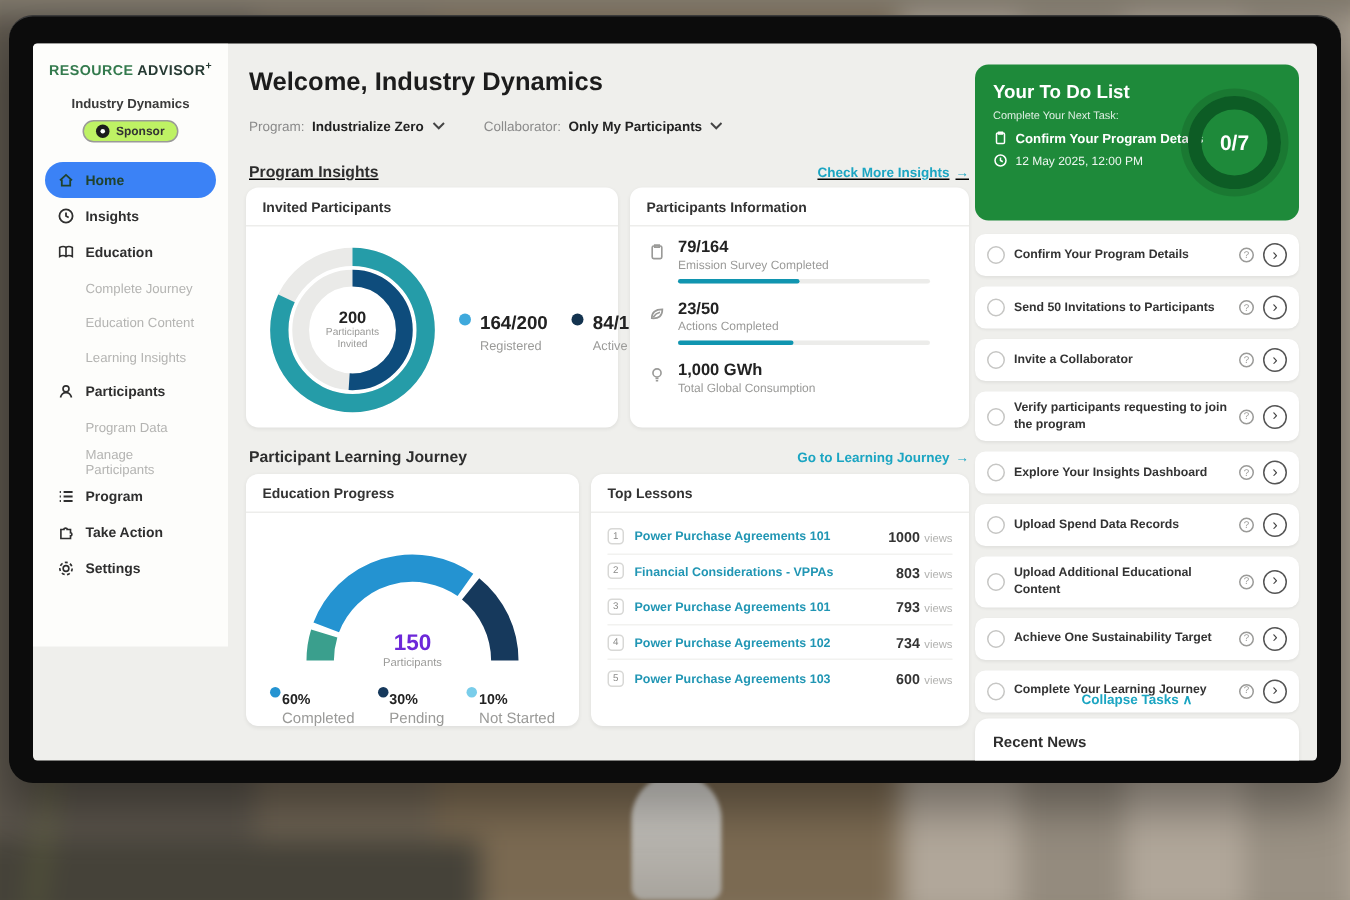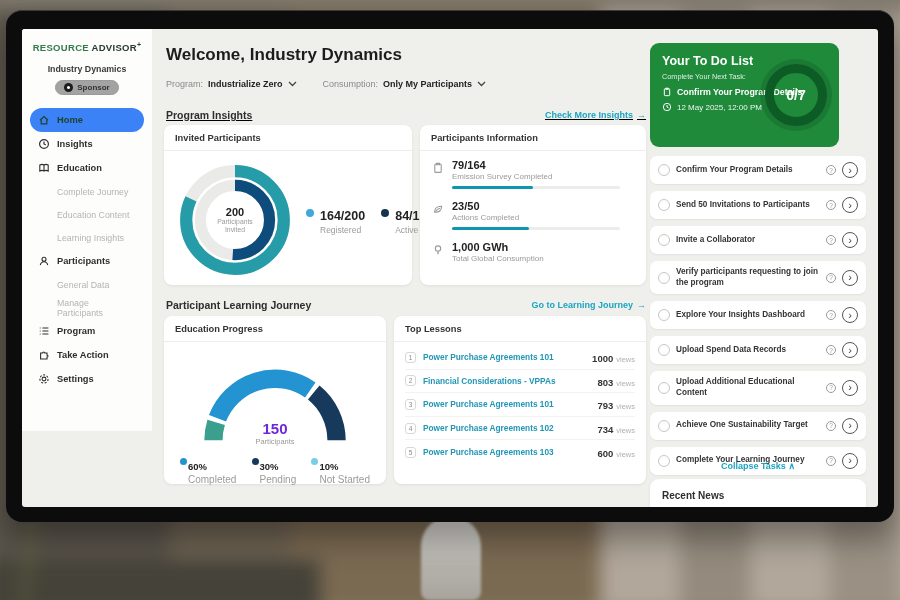--- a/index.html
+++ b/index.html
@@ -28,21 +28,21 @@
     box-shadow:0 18px 30px rgba(0,0,0,.35); }
   .screen { position:absolute; left:16px; top:18px; width:856px; height:478px;
     background:#efefec; border-radius:3px; overflow:hidden; }
 
   
   .sidebar { position:absolute; left:0; top:0; width:130px; height:402px; background:#fdfdfb; padding:12px 8px 0 8px; }
   .logo { text-align:center; font-size:9.5px; font-weight:bold; letter-spacing:.3px; }
   .logo .g { color:#337a4d; } .logo .d { color:#263a33; } .logo sup { font-size:7px; color:#263a33; }
   .prog-name { margin-top:11px; text-align:center; font-size:8.8px; font-weight:bold; color:#3a3a3a; }
   .sponsor { margin:6px auto 0 auto; width:max-content; display:flex; align-items:center; gap:4px;
-    border:1px solid #9a9a98; border-radius:10px; padding:2px 8px; font-size:8px; font-weight:bold; color:#333; background:#a3a3a3; }
+    border:1px solid #9a9a98; border-radius:10px; padding:2px 8px; font-size:8px; font-weight:bold; color:#333; background:#bef264; }
   .sponsor-dot { width:9px; height:9px; border-radius:50%; background:#1c1c1c; position:relative; }
   .sponsor-dot::after { content:""; position:absolute; left:3px; top:3px; width:3px; height:3px; border-radius:50%; background:#fff; }
   .nav { margin-top:13px; display:flex; flex-direction:column; }
   .nav-item { display:flex; align-items:center; gap:7px; height:24px; padding:0 8px;
     font-size:9.3px; font-weight:bold; color:#2f2f2f; border-radius:12px; cursor:pointer; }
   .nav-item.active { background:#3b82f6; color:#20422c; }
   .nav-item.sub { padding-left:27px; color:#b4b4b2; font-weight:normal; font-size:8.8px; height:23px; }
   .nav-item svg { flex:0 0 auto; }
 
   
@@ -94,21 +94,21 @@
   .lesson-row { display:flex; align-items:center; gap:7px; height:23.6px; border-bottom:1px solid #f2f2f0; }
   .lesson-row:last-child { border-bottom:none; }
   .rank { width:11px; height:11px; border:1px solid #d8d8d6; border-radius:3px; font-size:6.5px; color:#8a8a88;
     display:flex; align-items:center; justify-content:center; flex:0 0 auto; }
   .lesson-title { flex:1; font-size:8.3px; font-weight:bold; color:#2196b4; cursor:pointer; }
   .views { font-size:9.5px; font-weight:bold; color:#333; }
   .views-suffix { font-size:7.5px; color:#b0b0ae; margin-left:3px; }
 
   
   .right { position:absolute; left:628px; top:0; width:216px; height:478px; }
-  .todo-card { position:absolute; left:0; top:14px; width:189px; height:104px; background:#1e8a3a;
+  .todo-card { position:absolute; left:0; top:14px; width:216px; height:104px; background:#1e8a3a;
     border-radius:9px; padding:11px 12px; color:#fff; }
   .todo-title { font-size:12.5px; font-weight:bold; }
   .todo-sub { font-size:7.3px; color:rgba(255,255,255,.85); margin-top:4px; }
   .todo-task { display:flex; align-items:center; gap:5px; font-size:8.8px; font-weight:bold; margin-top:6px; }
   .todo-date { display:flex; align-items:center; gap:5px; font-size:8px; margin-top:5px; color:rgba(255,255,255,.92); }
   .todo-ring { position:absolute; right:12px; top:21px; width:62px; height:62px; border-radius:50%;
     border:9px solid #0d5c25; box-shadow:0 0 0 5px rgba(0,0,0,.12); display:flex; align-items:center; justify-content:center; }
   .todo-ring span { font-size:14px; font-weight:bold; color:#fff; }
   .tasks { position:absolute; left:0; top:127px; width:216px; display:flex; flex-direction:column; gap:7px; }
   .task { display:flex; align-items:center; gap:6px; background:#fff; border-radius:7px;
@@ -191,21 +191,21 @@
             <span>Learning Insights</span>
           </div>
           <div class="nav-item">
             <svg width="12" height="12" viewBox="0 0 12 12" fill="none" stroke="#2f2f2f" stroke-width="1.1">
                 <circle cx="6" cy="4.2" r="2"></circle>
                 <path d="M2.3 10 C2.9 7.6 4.4 6.7 6 6.7 C7.6 6.7 9.1 7.6 9.7 10"></path>
               </svg>
             <span>Participants</span>
           </div>
           <div class="nav-item sub">
-            <span>General Data</span>
+            <span>Program Data</span>
           </div>
           <div class="nav-item sub">
             <span>Manage Participants</span>
           </div>
           <div class="nav-item">
             <svg width="12" height="12" viewBox="0 0 12 12" fill="none" stroke="#2f2f2f" stroke-width="1.2">
                 <path d="M4.4 3 H10.4 M4.4 6 H10.4 M4.4 9 H10.4"></path>
                 <path d="M1.8 3 H2.6 M1.8 6 H2.6 M1.8 9 H2.6"></path>
               </svg>
             <span>Program</span>
@@ -231,21 +231,21 @@
 
         <div class="filters">
           <div class="filter">
             <span class="lab">Program:</span>
             <span class="val">Industrialize Zero</span>
             <svg width="9" height="6" viewBox="0 0 9 6" fill="none" stroke="#444" stroke-width="1.3">
                 <path d="M1 1 L4.5 4.5 L8 1"></path>
               </svg>
           </div>
           <div class="filter">
-            <span class="lab">Consumption:</span>
+            <span class="lab">Collaborator:</span>
             <span class="val">Only My Participants</span>
             <svg width="9" height="6" viewBox="0 0 9 6" fill="none" stroke="#444" stroke-width="1.3">
                 <path d="M1 1 L4.5 4.5 L8 1"></path>
               </svg>
           </div>
         </div>
 
         <div class="sec-head" style="top:80px;text-decoration:underline;">
           <span class="sec-title">Program Insights</span>
           <span class="sec-link">

